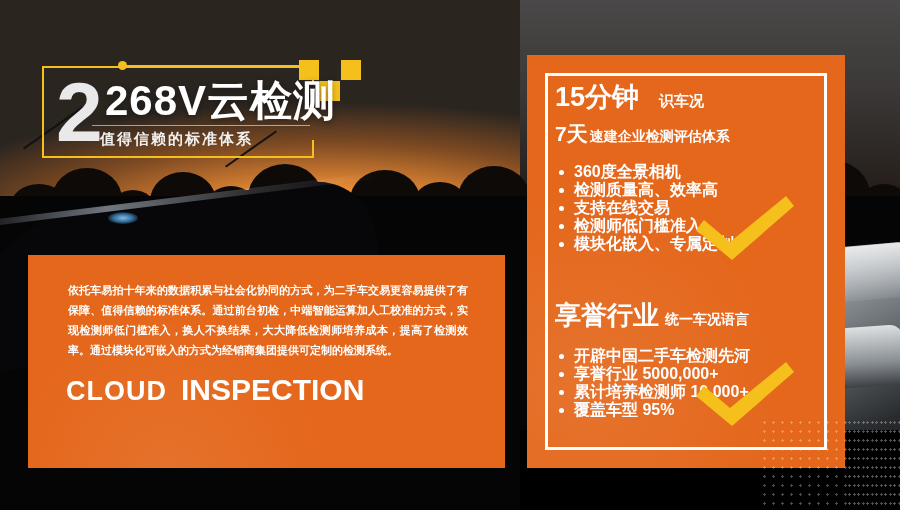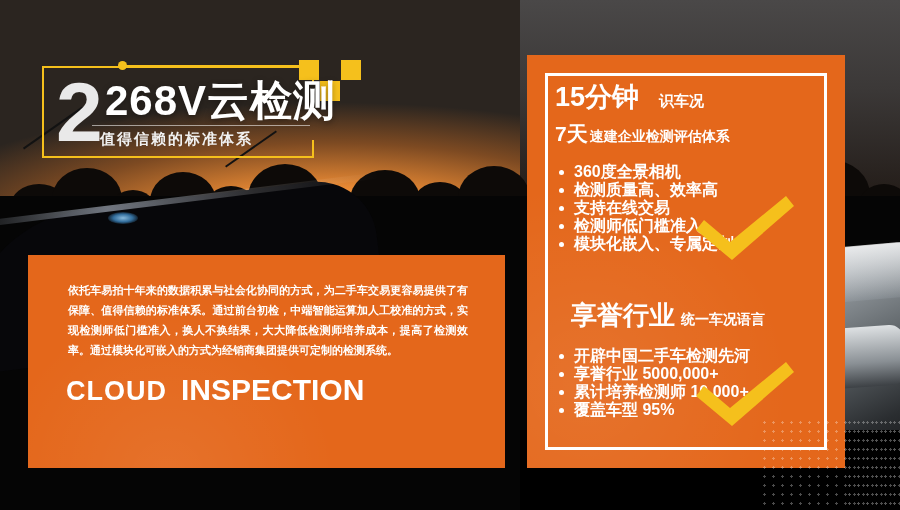--- a/index.html
+++ b/index.html
@@ -159,21 +159,21 @@
   ul.bl{list-style:none;margin:12px 0 0 4px;padding:0;}
   ul.bl li{
     position:relative;padding-left:15px;color:#ffffff;font-size:16px;line-height:18px;font-weight:600;
     white-space:nowrap;
   }
   ul.bl li::before{
     content:"";position:absolute;left:0;top:7px;width:5px;height:5px;border-radius:50%;background:#fff;
   }
 
   .rp-sec2{margin-top:46px;}
-  .rp-h3{font-size:26px;font-weight:700;color:#fff;line-height:32px;white-space:nowrap;margin-left:16px;}
+  .rp-h3{font-size:26px;font-weight:700;color:#fff;line-height:32px;white-space:nowrap;}
   .rp-h3 small{font-size:14px;font-weight:700;margin-left:6px;}
 
   
   .check{position:absolute;}
   .check svg{display:block;}
   .check1{left:690px;top:192px;}
   .check2{left:690px;top:358px;}
 
   
   .dots{

